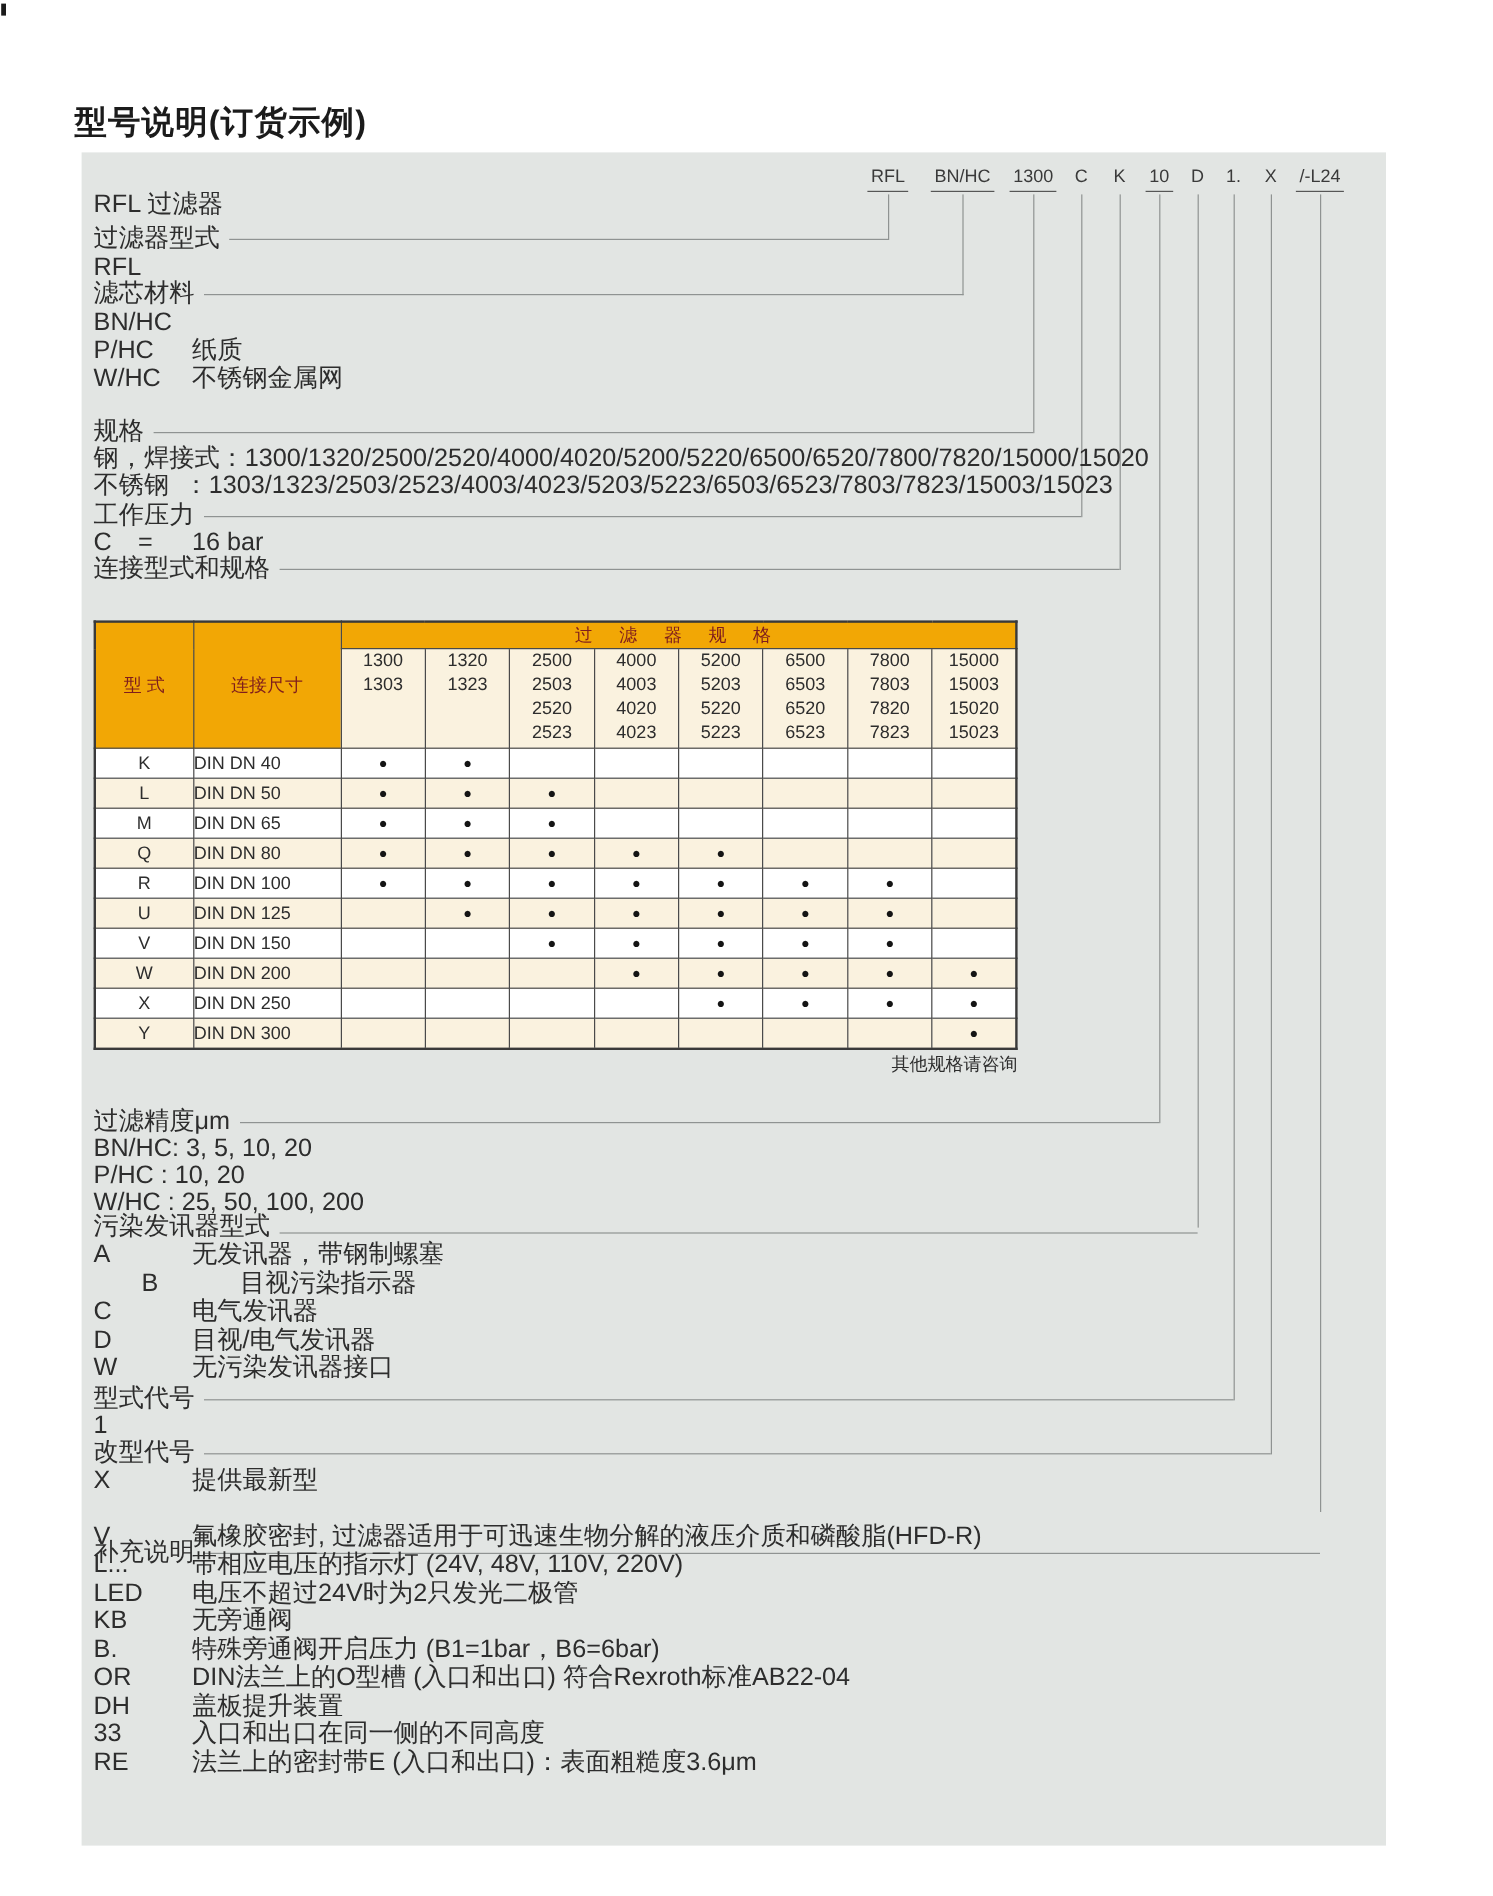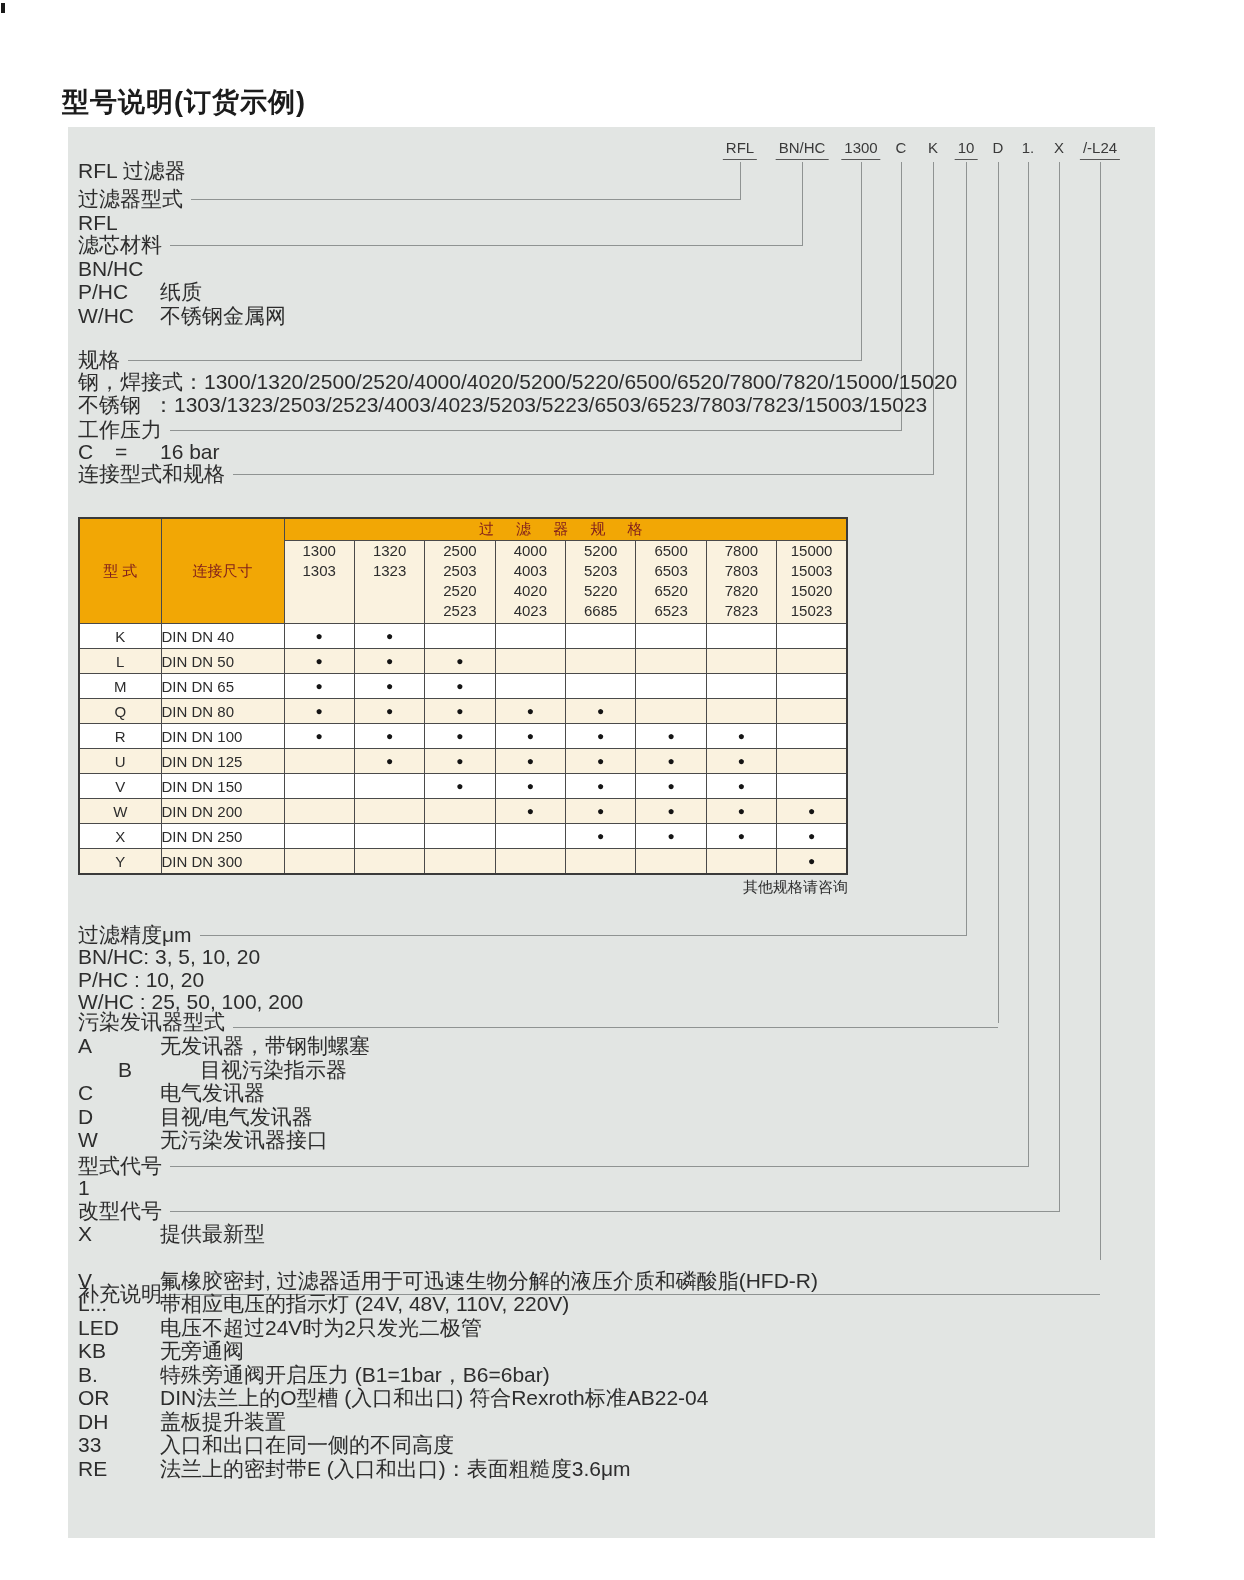--- a/index.html
+++ b/index.html
@@ -129,21 +129,21 @@
 2503
 2520
 2523</th>
         <th class="spec-col">4000
 4003
 4020
 4023</th>
         <th class="spec-col">5200
 5203
 5220
-6685</th>
+5223</th>
         <th class="spec-col">6500
 6503
 6520
 6523</th>
         <th class="spec-col">7800
 7803
 7820
 7823</th>
         <th class="spec-col">15000
 15003

